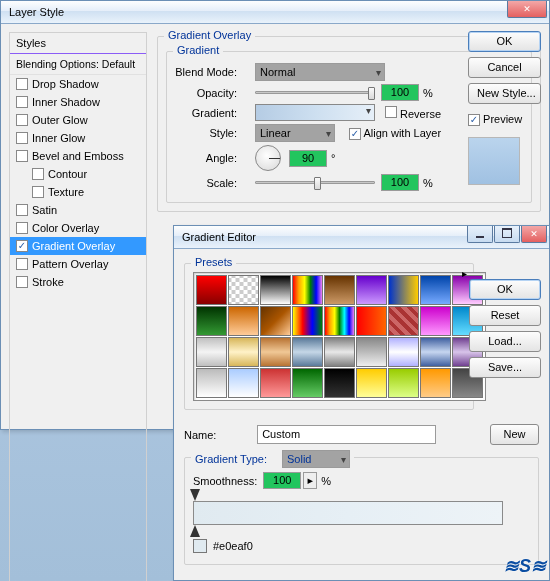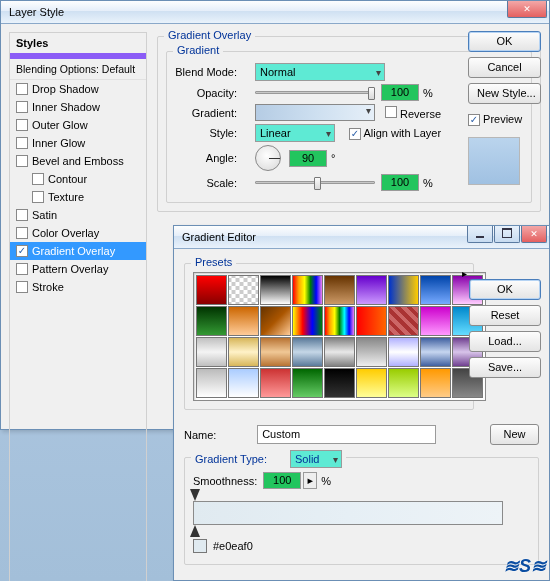--- a/index.html
+++ b/index.html
@@ -9,31 +9,31 @@
 .winbtns { position: absolute; right: 2px; top: 0; display: flex; gap:1px;}
 .winbtn { width: 26px; height: 17px; border: 1px solid #5a7aa0; border-top: none; background: linear-gradient(#e8f1fb,#c7dbf0); border-radius: 0 0 2px 2px; font-size: 10px; text-align: center; line-height: 15px; color:#334;}
 .winbtn.close { background: linear-gradient(#f3a7a7,#e46060); color:#fff; width: 40px;}
 .winbtn.min::before{content:"";display:inline-block;width:8px;border-bottom:2px solid #334;margin-top:10px;}
 .winbtn.max::before{content:"";display:inline-block;width:8px;height:7px;border:1px solid #334;border-top:2px solid #334;margin-top:2px;}
 .winbtn.close::before{content:"✕";font-size:9px;}
 .content { padding: 8px; display: flex; }
 .fieldset { border: 1px solid #d0d0d0; border-radius: 2px; padding: 8px; position: relative; margin-top: 4px; }
 .fieldset > .legend { position: absolute; top: -8px; left: 6px; background: #f0f0f0; padding: 0 4px; color: #003399; }
 .styles-panel { width: 138px; border: 1px solid #d0d0d0; }
-.styles-head { padding: 4px 6px; border-bottom: 6px solid #8b5cf6; font-weight: bold; }
+.styles-head { padding: 4px 6px; border-bottom: 1px solid #8b5cf6; }
 .styles-blend { padding: 4px 6px; border-bottom: 1px solid #e1e1e1; font-size: 10.5px;}
 .style-item { padding: 3px 6px 3px 6px; display: flex; align-items: center; gap: 4px; }
 .style-item.sub { padding-left: 22px; }
 .style-item.sel { background: #3399ff; color: #fff; }
 .cb { width: 12px; height: 12px; border: 1px solid #888; background: #fff; display: inline-block; font-size:10px; line-height:10px; text-align:center; color:#2b5fa8;}
 .btn { height: 21px; background: linear-gradient(#fdfdfd,#e4e4e4); border: 1px solid #8b8b8b; border-radius: 3px; text-align: center; line-height: 19px; padding:0 8px; white-space:nowrap;}
 .btn.default { border-color:#4a7ebb; box-shadow: 0 0 0 1px #b5d3f3 inset;}
 .row { display: flex; align-items: center; margin: 3px 0; }
 .lbl { width: 80px; text-align: right; padding-right: 18px; }
-.select { height: 18px; border: 1px solid #9a9a9a; background: #5eead4; padding: 0 18px 0 4px; position: relative; line-height:16px;}
+.select { height: 18px; border: 1px solid #9a9a9a; background: #a3a3a3; padding: 0 18px 0 4px; position: relative; line-height:16px;}
 .select::after { content: "▾"; position: absolute; right: 3px; top: 1px; color:#444; font-size:10px;}
 .slider { flex:1; height: 3px; background: #c8c8c8; position: relative; border:1px solid #999; border-radius:1px; margin-right:6px;}
 .thumb { position: absolute; top: -5px; width: 7px; height: 13px; background: linear-gradient(#fafafa,#d9d9d9); border:1px solid #777; border-radius:1px;}
 .numbox { width: 38px; height: 17px; border: 1px solid #9a9a9a; background:#22c55e; text-align:center; line-height:15px;}
 .dial { width: 26px; height: 26px; border: 1px solid #888; border-radius: 50%; background: radial-gradient(circle at 45% 40%,#fff,#d7d7d7); position: relative;}
 .dial::after{content:"";position:absolute;width:11px;height:1px;background:#333;left:13px;top:12px;}
 .gradswatch { width:120px; height:17px; border:1px solid #888; background:linear-gradient(90deg,#b5cce4,#cddff0,#e6eff8);}
 .gradswatch::after{content:"▾";float:right;margin-right:3px;color:#444;font-size:10px;}
 .presets { display:grid; grid-template-columns:repeat(9,31px); grid-auto-rows:30px; gap:1px; background:#fff; border:1px solid #8a8a8a; padding:2px; box-shadow:inset 1px 1px 2px rgba(0,0,0,.2);}
 .sw { border:1px solid #777; }
@@ -242,21 +242,21 @@
 
     <div class="row" style="margin-top:14px;gap:36px;">
       <span style="width:48px;">Name:</span>
       <div class="input" style="width:228px;"><span>Custom</span></div>
       <div class="btn" style="margin-left:18px;width:58px;">New</div>
     </div>
 
     <div class="fieldset" style="margin-top:12px;">
       <span class="legend" style="background:#f0f0f0;">
         <span>Gradient Type:</span>
-        <span class="select" style="display:inline-block;width:52px;margin-left:20px;"><span>Solid</span></span>
+        <span class="select" style="display:inline-block;width:68px;margin-left:12px;"><span>Solid</span></span>
       </span>
 
       <div class="row" style="margin-top:6px;">
         <span>Smoothness:</span>
         <span class="numbox" style="margin-left:6px;">100</span>
         <span style="margin-left:2px;border:1px solid #9a9a9a;height:17px;width:14px;text-align:center;line-height:15px;background:#eee;">▸</span>
         <span style="margin-left:4px;">%</span>
       </div>
 
       <div style="position:relative;margin-top:12px;margin-bottom:14px;">

